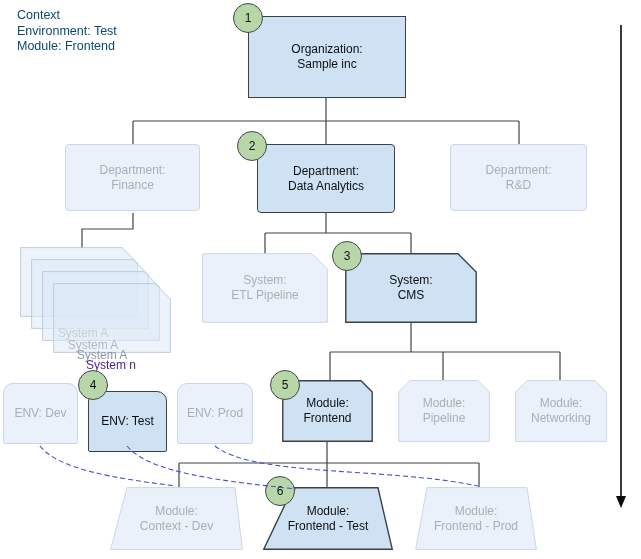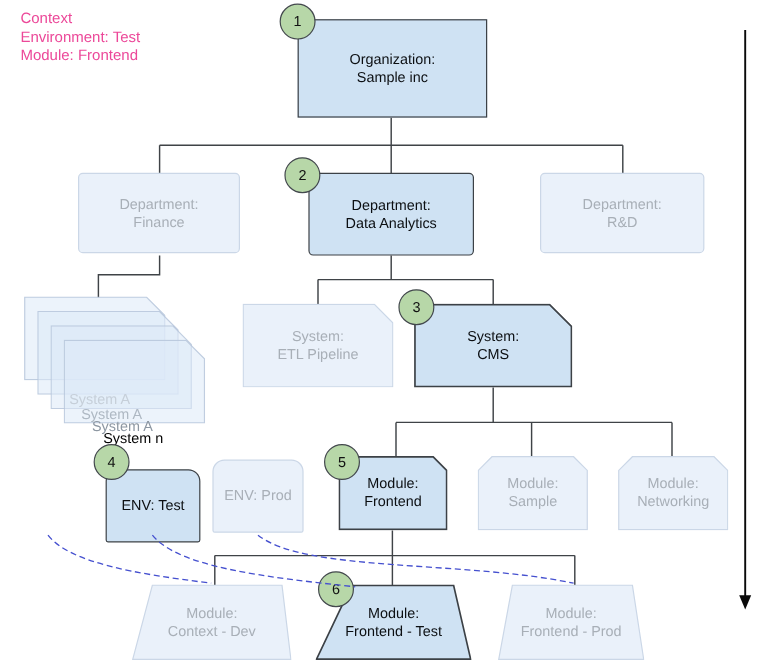--- a/index.html
+++ b/index.html
@@ -6,21 +6,21 @@
   #canvas{
     position:relative;width:641px;height:559px;background:#ffffff;overflow:hidden;
     font-family:"Liberation Sans", sans-serif;
   }
   .layer{position:absolute;left:0;top:0;pointer-events:none;}
   .layer.under{z-index:1;}
   .layer.over{z-index:6;}
   .conn{stroke:#3f4347;stroke-width:1.2;fill:none;}
   .dashedlink{stroke:#4550cf;stroke-width:1.1;fill:none;stroke-dasharray:5 3;}
 
-  .context{position:absolute;left:17px;top:8px;z-index:3;font-size:12.5px;line-height:15.5px;color:#ec4899;}
+  .context{position:absolute;left:17px;top:8px;z-index:3;font-size:12.5px;line-height:15.5px;color:#0c4a6e;}
 
   .node{position:absolute;z-index:2;box-sizing:border-box;}
   .node .shape{position:absolute;left:0;top:0;}
   .label{
     position:absolute;left:0;top:0;right:0;bottom:0;z-index:2;
     display:flex;flex-direction:column;justify-content:center;
     text-align:center;font-size:12px;line-height:15px;color:#0c0f12;
   }
   .label span{display:block;}
   .faded .label{color:#a8afb7;}
@@ -100,21 +100,21 @@
     </svg>
     <svg class="shape" style="left:22px;top:26px" width="118" height="70" viewBox="0 0 118 70">
       <path d="M0.6 0.6 L102 0.6 L117.4 16 L117.4 69.4 L0.6 69.4 Z" fill="#ddeaf8" fill-opacity="0.55" stroke="#b6c6da" stroke-opacity="0.85"></path>
     </svg>
     <svg class="shape" style="left:33px;top:38px" width="118" height="70" viewBox="0 0 118 70">
       <path d="M0.6 0.6 L102 0.6 L117.4 16 L117.4 69.4 L0.6 69.4 Z" fill="#ddeaf8" fill-opacity="0.55" stroke="#b6c6da" stroke-opacity="0.85"></path>
     </svg>
     <span class="stack-label" style="left:63px;top:33px;color:#c6cfd9">System A</span>
     <span class="stack-label" style="left:73px;top:45px;color:#aeb8c3">System A</span>
     <span class="stack-label" style="left:82px;top:55px;color:#8d97a2">System A</span>
-    <span class="stack-label" style="left:91px;top:65px;color:#000000">System n</span>
+    <span class="stack-label" style="left:91px;top:65px;color:#4c1d95">System n</span>
   </div>
 
   <div class="node faded" style="left:202px;top:253px;width:126px;height:70px">
     <svg class="shape" width="126" height="70" viewBox="0 0 126 70">
       <path d="M0.7 0.7 L110 0.7 L125.3 16 L125.3 69.3 L0.7 69.3 Z" fill="#eaf1fa" stroke="#cbd7e7" stroke-width="1"></path>
     </svg>
     <div class="label">
       <span>System:</span>
       <span>ETL Pipeline</span>
     </div>
@@ -123,20 +123,25 @@
   <div class="node" style="left:345px;top:253px;width:132px;height:70px">
     <svg class="shape" width="132" height="70" viewBox="0 0 132 70">
       <path d="M0.8 0.8 L113 0.8 L131.2 19 L131.2 69.2 L0.8 69.2 Z" fill="#cfe2f3" stroke="#3c4146" stroke-width="1.4"></path>
     </svg>
     <div class="label">
       <span>System:</span>
       <span>CMS</span>
     </div>
   </div>
 
+  <div class="node env-node faded" style="left:3px;top:383px;width:75px;height:61px">
+    <div class="label">
+      <span>ENV: Dev</span>
+    </div>
+  </div>
 
   <div class="node env-node" style="left:88px;top:391px;width:79px;height:61px">
     <div class="label">
       <span>ENV: Test</span>
     </div>
   </div>
 
   <div class="node env-node faded" style="left:177px;top:383px;width:76px;height:61px">
     <div class="label">
       <span>ENV: Prod</span>
@@ -152,21 +157,21 @@
       <span>Frontend</span>
     </div>
   </div>
 
   <div class="node faded" style="left:398px;top:380px;width:92px;height:62px">
     <svg class="shape" width="92" height="62" viewBox="0 0 92 62">
       <path d="M12 0.6 L80 0.6 L91.4 12 L91.4 61.4 L0.6 61.4 L0.6 12 Z" fill="#eaf1fa" stroke="#cbd7e7" stroke-width="1"></path>
     </svg>
     <div class="label">
       <span>Module:</span>
-      <span>Sample</span>
+      <span>Pipeline</span>
     </div>
   </div>
 
   <div class="node faded" style="left:515px;top:380px;width:92px;height:62px">
     <svg class="shape" width="92" height="62" viewBox="0 0 92 62">
       <path d="M12 0.6 L80 0.6 L91.4 12 L91.4 61.4 L0.6 61.4 L0.6 12 Z" fill="#eaf1fa" stroke="#cbd7e7" stroke-width="1"></path>
     </svg>
     <div class="label">
       <span>Module:</span>
       <span>Networking</span>

